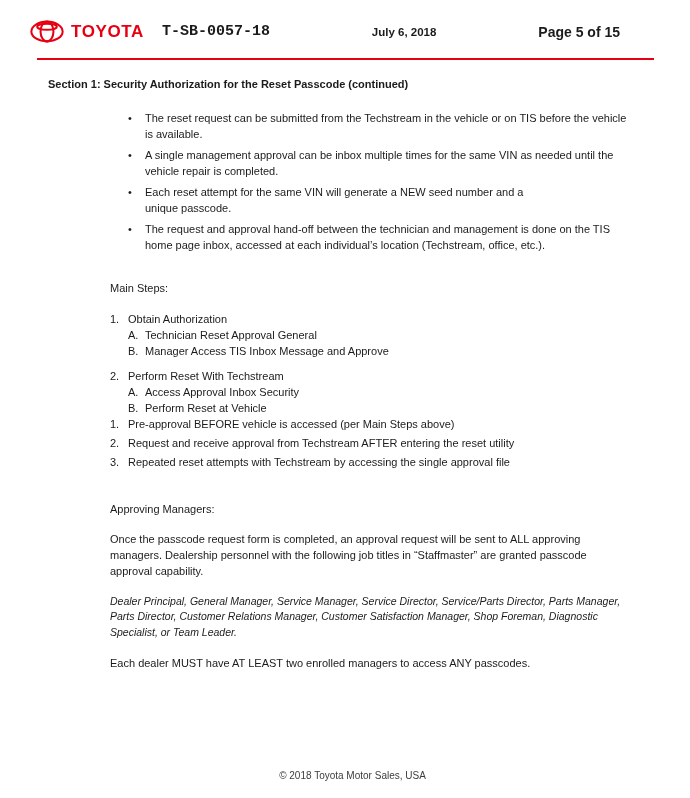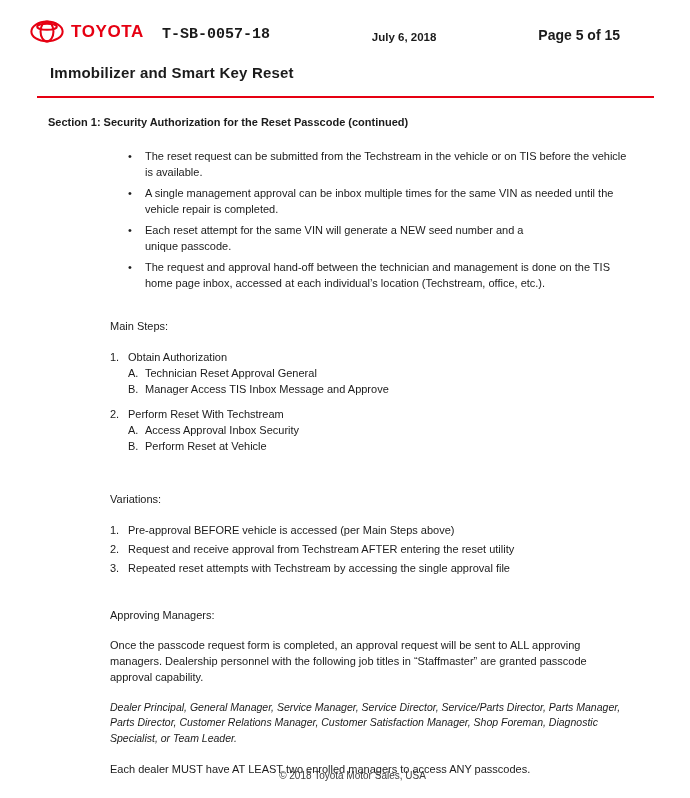--- a/index.html
+++ b/index.html
@@ -12,21 +12,21 @@
   .page {
     position: relative;
     width: 690px; height: 798px;
     background: #fff;
     overflow: hidden;
   }
 
   
   .doc-header {
     display: flex;
-    align-items: flex-end;
+    align-items: center;
     padding: 20px 70px 0 30px;
     font-weight: bold;
   }
   .logo { display: flex; align-items: center; gap: 7px; color: var(--brand-red, #e60012); }
   .logo-mark { width: 34px; height: 23px; display: block; }
   .logo-text { font-size: 17px; font-weight: bold; letter-spacing: 0.6px; }
   .hdr-bulletin { margin-left: 18px; font-size: 15px; font-family: Liberation Mono, monospace; }
   .hdr-date { flex: 1; text-align: center; font-size: 11.5px; }
   .hdr-page { font-size: 14px; }
 
@@ -91,21 +91,20 @@
         <ellipse cx="50" cy="33" rx="19" ry="29" fill="none" stroke="currentColor" stroke-width="6"></ellipse>
         <ellipse cx="50" cy="19" rx="29" ry="9" fill="none" stroke="currentColor" stroke-width="6"></ellipse>
       </svg>
       <span class="logo-text">TOYOTA</span>
     </div>
     <span class="hdr-bulletin">T-SB-0057-18</span>
     <span class="hdr-date">July 6, 2018</span>
     <span class="hdr-page">Page 5 of 15</span>
   </div>
 
-  <h1 class="doc-title">Immobilizer and Smart Key Reset</h1>
 
   <div class="red-rule"></div>
 
   <h2 class="section-heading">Section 1: Security Authorization for the Reset Passcode (continued)</h2>
 
   <div class="content">
 
 
     <div class="bullet-list">
       <div class="bullet-item">
@@ -154,21 +153,20 @@
           <span class="marker">A.</span>
           <span>Access Approval Inbox Security</span>
         </div>
         <div class="sub-item">
           <span class="marker">B.</span>
           <span>Perform Reset at Vehicle</span>
         </div>
       </div>
     </div>
 
-    <p class="block-label label-variations">Variations:</p>
 
     <div class="num-list">
       <div class="num-item variation-item">
         <span class="marker">1.</span>
         <span>Pre-approval BEFORE vehicle is accessed (per Main Steps above)</span>
       </div>
       <div class="num-item variation-item">
         <span class="marker">2.</span>
         <span>Request and receive approval from Techstream AFTER entering the reset utility</span>
       </div>

